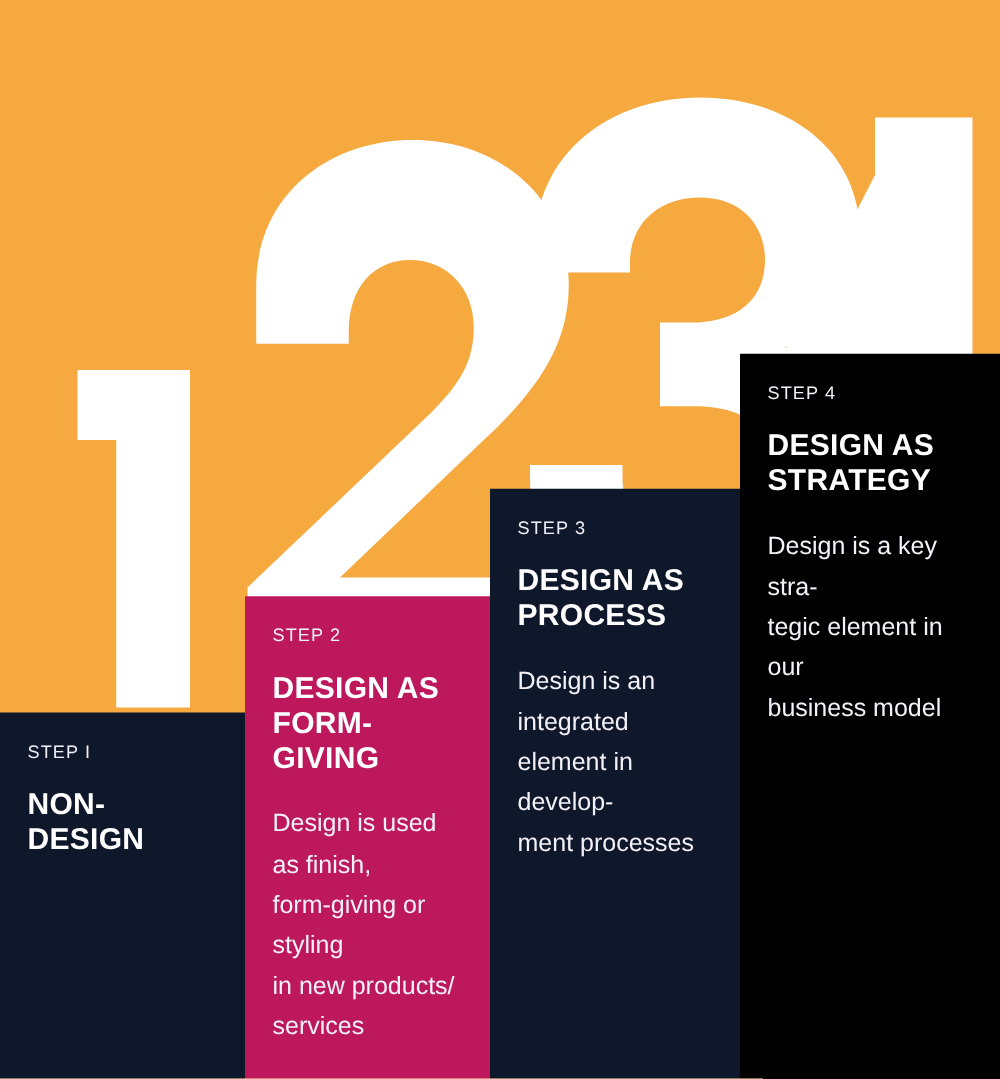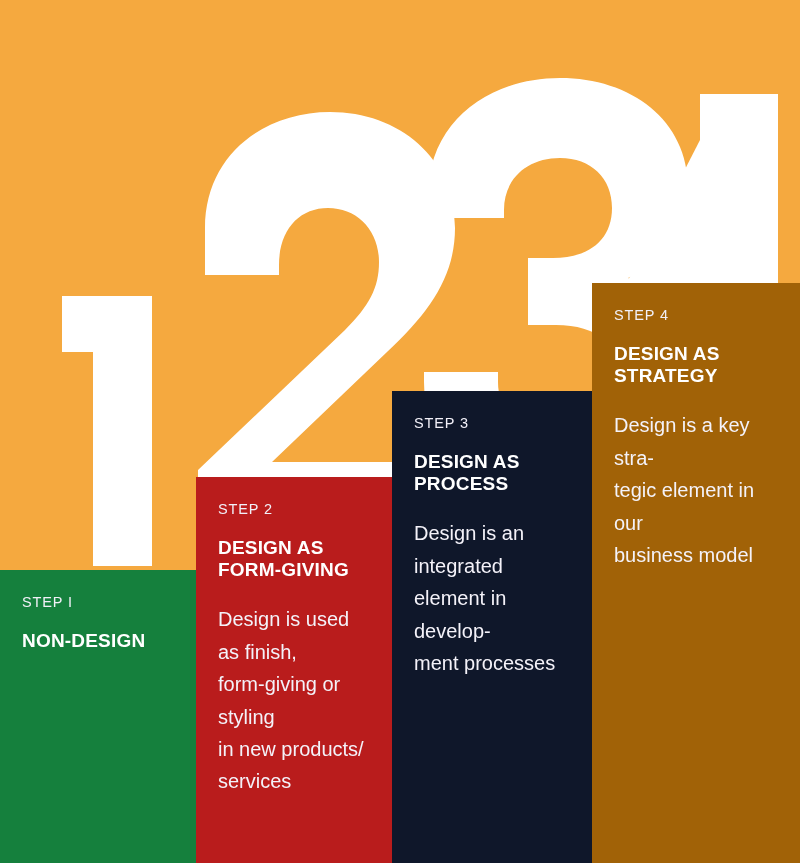--- a/index.html
+++ b/index.html
@@ -46,21 +46,21 @@
     color: #ffffff;
   }
   .step-kicker {
     font-size: 14.5px;
     letter-spacing: 0.06em;
     font-weight: 400;
     margin: 0 0 20px 0;
     color: #f2f0f8;
   }
   .step-title {
-    font-size: 19px;
+    font-size: 24px;
     font-weight: bold;
     letter-spacing: 0.01em;
     line-height: 1.17;
     margin: 0 0 22px 0;
     white-space: pre-line;
   }
   .step-desc {
     font-size: 20px;
     line-height: 1.62;
     margin: 0;
@@ -114,45 +114,45 @@
                L504,218 L428,218 Z"></path>
 
       <path fill="#ffffff" d="M700,94 L778,94 L778,302 L800,302 L800,376 L778,376 L778,444 L700,444 L700,376 L612,376 L612,302 L700,302 Z
                M700,302 L700,160 L632,302 Z"></path>
       <path fill="#ffffff" d="M618,300 L700,140 L700,302 L618,302 Z"></path>
     </svg>
   </div>
 
   <div class="columns">
 
-    <div class="step-col" id="col-1" style="background: #15803d;">
+    <div class="step-col" id="col-1" style="background: #0f172a;">
       <p class="step-kicker">STEP I</p>
       <p class="step-title">NON-DESIGN</p>
     </div>
 
-    <div class="step-col" id="col-2" style="background: #b91c1c;">
+    <div class="step-col" id="col-2" style="background: #be185d;">
       <p class="step-kicker">STEP 2</p>
       <p class="step-title">DESIGN AS
 FORM-GIVING</p>
       <p class="step-desc">Design is used as finish,
 form-giving or styling
 in new products/
 services</p>
     </div>
 
     <div class="step-col" id="col-3" style="background: #0f172a;">
       <p class="step-kicker">STEP 3</p>
       <p class="step-title">DESIGN AS
 PROCESS</p>
       <p class="step-desc">Design is an integrated
 element in develop-
 ment processes</p>
     </div>
 
-    <div class="step-col" id="col-4" style="background: #a16207;">
+    <div class="step-col" id="col-4" style="background: #000000;">
       <p class="step-kicker">STEP 4</p>
       <p class="step-title">DESIGN AS
 STRATEGY</p>
       <p class="step-desc">Design is a key stra-
 tegic element in our
 business model</p>
     </div>
 
   </div>
 </div>

